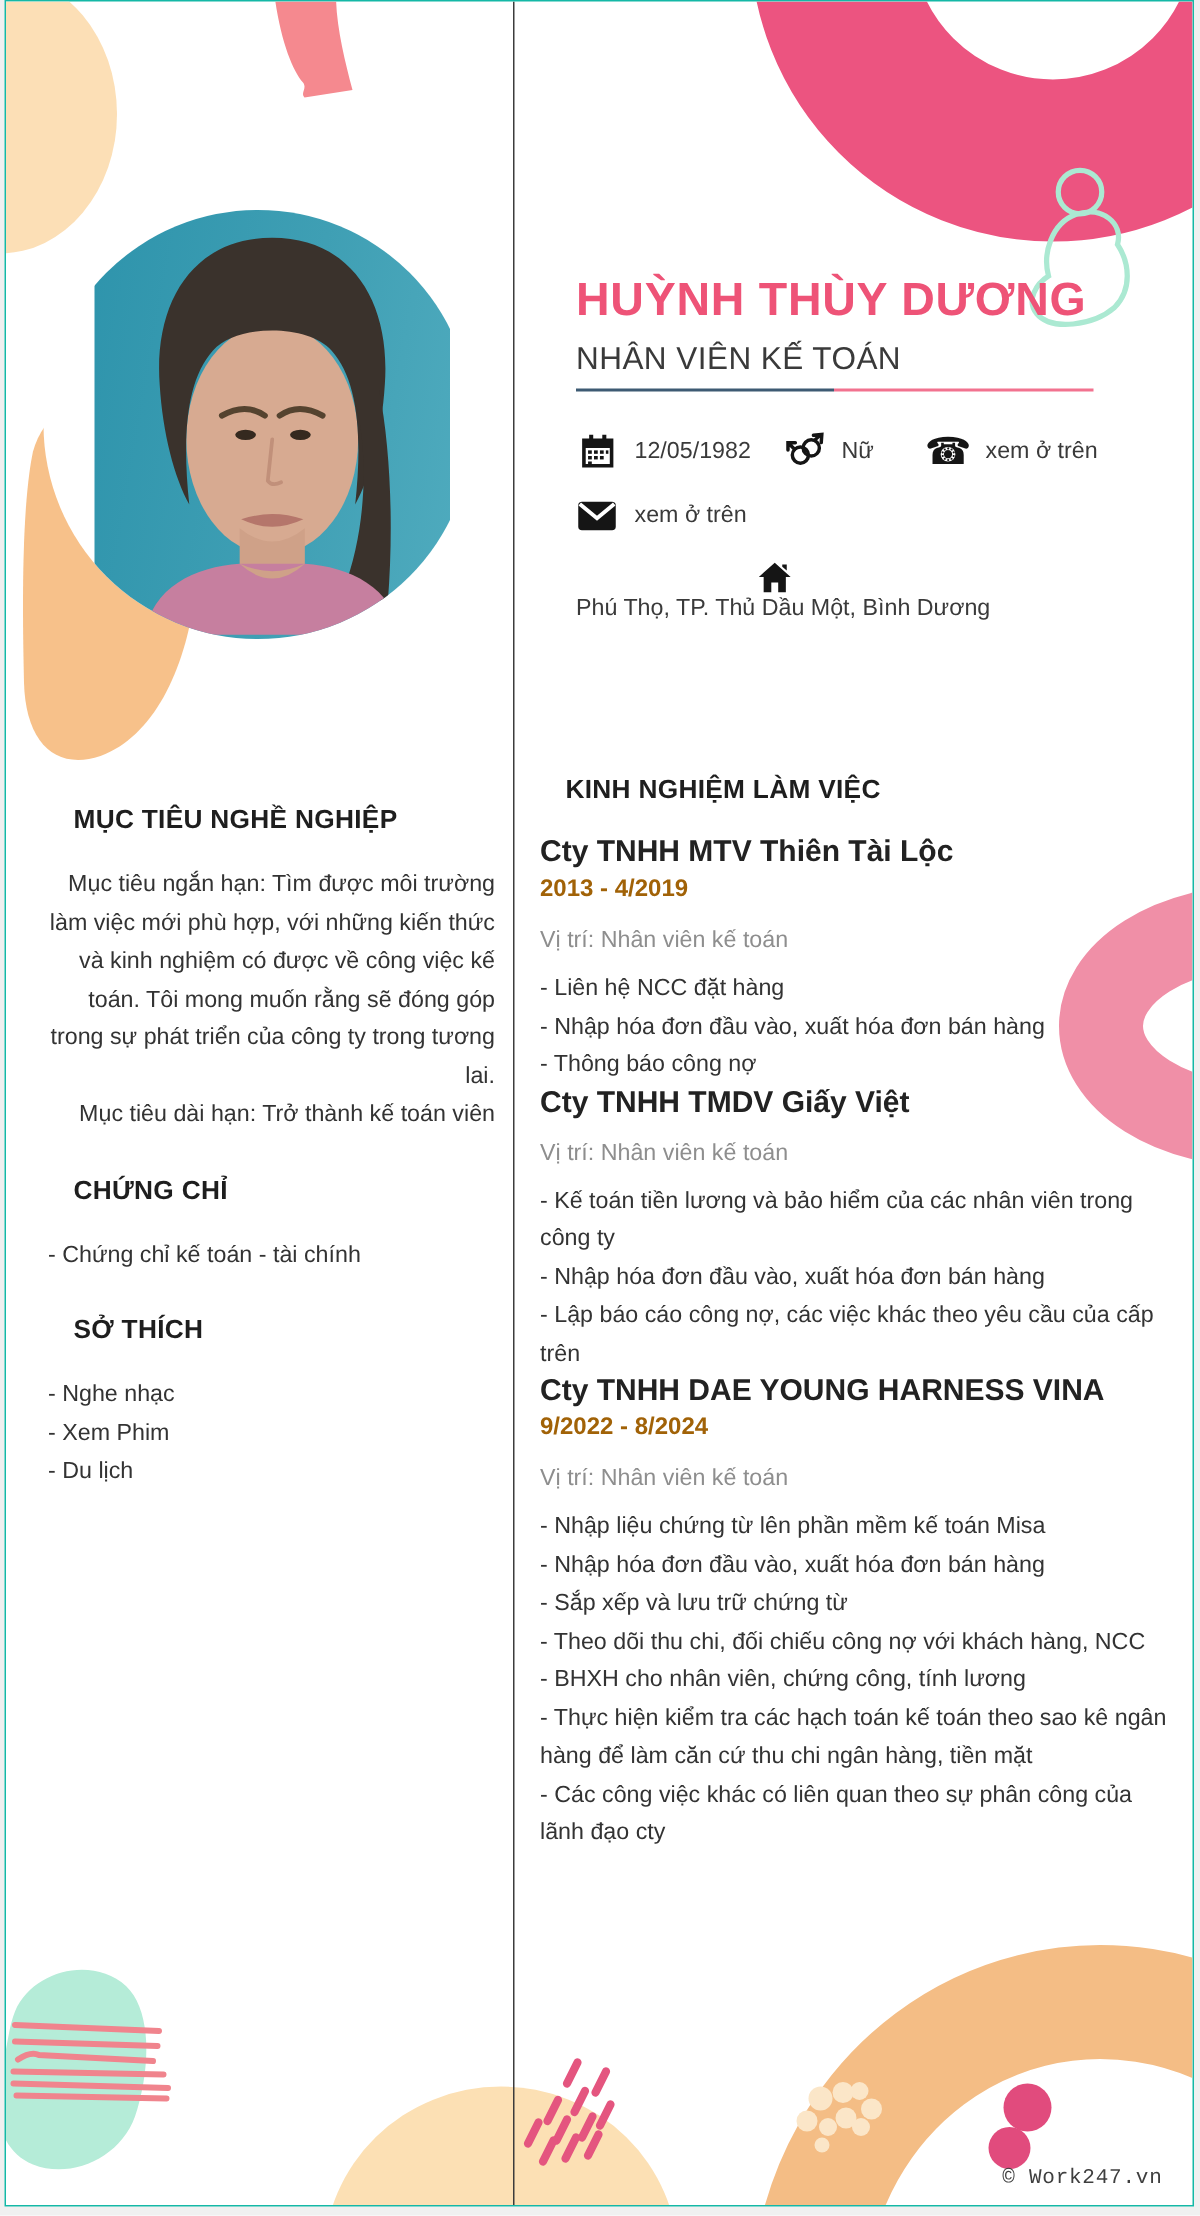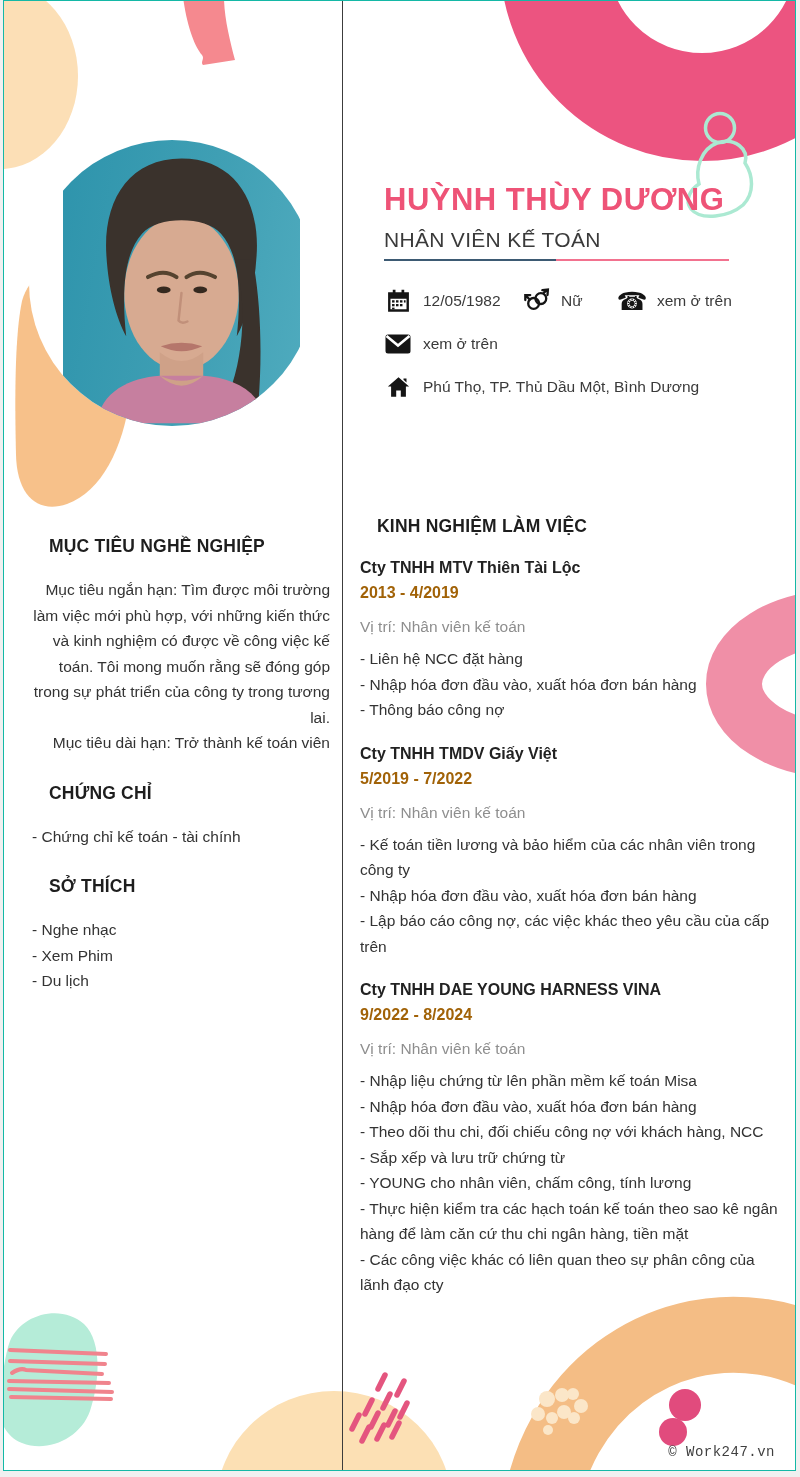--- a/index.html
+++ b/index.html
@@ -56,23 +56,23 @@
     margin:17px;font-size:17.5px;font-weight:700;color:#1e1e1e;letter-spacing:.2px;
   }
   .left-col h2.sec{margin-bottom:20px;}
   .left-col .gap-top{margin-top:27px;}
   .body-text,.list-item{font-size:15.5px;line-height:25.5px;color:#333;}
   .left-col p{margin:0;text-align:right;}
   .left-col .cert-item{margin-top:18px;}
   .left-col .hobby-first{margin-top:16px;}
 
   .right-col h2.sec{margin-bottom:19px;}
-  .job{margin-top:19px;}
+  .job{}
   .job:first-of-type{margin-top:0;}
-  .job-company{font-size:16px;font-weight:700;color:#222;line-height:24px;}
+  .job-company{font-size:20px;font-weight:700;color:#222;line-height:24px;}
   .job-period{font-size:16px;font-weight:700;color:#a16207;line-height:25px;}
   .job-pos{font-size:15.5px;color:#8e8e8e;margin-top:11px;line-height:22px;}
   .duties{margin-top:8px;}
   .duty{font-size:15.5px;line-height:25.5px;color:#333;}
 
   .footer{
     position:absolute;right:20px;bottom:10px;z-index:3;
     font-family:Liberation Mono, monospace;font-size:14px;color:#3f3f3f;letter-spacing:.5px;
   }
 </style>
@@ -222,21 +222,21 @@
   <div class="contact-item" style="left:380px;top:329px;">
     <span class="ci">
       <svg width="26" height="20" viewBox="0 0 26 20">
         <rect x="0.5" y="0.5" width="25" height="19" rx="2.5" fill="#151515"></rect>
         <path d="M1.5 2 L13 11.5 L24.5 2" fill="none" stroke="#fff" stroke-width="2.6"></path>
       </svg>
     </span>
     <span>xem ở trên</span>
   </div>
 
-  <div class="contact-item" style="left:380px;top:372px;">
+  <div class="contact-item" style="left:380px;top:372px;flex-direction:column;">
     <span class="ci">
       <svg width="25" height="24" viewBox="0 0 24 24" fill="#151515">
         <path d="M12 2.2 L1.4 11.6 H4.6 V21.8 H9.7 V15.4 H14.3 V21.8 H19.4 V11.6 H22.6 Z"></path>
         <path d="M17 3.4 h3 v4 l-3 -2.6 Z"></path>
       </svg>
     </span>
     <span>Phú Thọ, TP. Thủ Dầu Một, Bình Dương</span>
   </div>
 
   <aside class="left-col">
@@ -262,39 +262,38 @@
       <div class="job-pos">Vị trí: Nhân viên kế toán</div>
       <div class="duties">
         <div class="duty">- Liên hệ NCC đặt hàng</div>
         <div class="duty">- Nhập hóa đơn đầu vào, xuất hóa đơn bán hàng</div>
         <div class="duty">- Thông báo công nợ</div>
       </div>
     </div>
 
     <div class="job">
       <div class="job-company">Cty TNHH TMDV Giấy Việt</div>
-      <div class="job-period">5/2019 - 7/2022</div>
       <div class="job-pos">Vị trí: Nhân viên kế toán</div>
       <div class="duties">
         <div class="duty">- Kế toán tiền lương và bảo hiểm của các nhân viên trong công ty</div>
         <div class="duty">- Nhập hóa đơn đầu vào, xuất hóa đơn bán hàng</div>
         <div class="duty">- Lập báo cáo công nợ, các việc khác theo yêu cầu của cấp trên</div>
       </div>
     </div>
 
     <div class="job">
       <div class="job-company">Cty TNHH DAE YOUNG HARNESS VINA</div>
       <div class="job-period">9/2022 - 8/2024</div>
       <div class="job-pos">Vị trí: Nhân viên kế toán</div>
       <div class="duties">
         <div class="duty">- Nhập liệu chứng từ lên phần mềm kế toán Misa</div>
         <div class="duty">- Nhập hóa đơn đầu vào, xuất hóa đơn bán hàng</div>
+        <div class="duty">- Sắp xếp và lưu trữ chứng từ</div>
         <div class="duty">- Theo dõi thu chi, đối chiếu công nợ với khách hàng, NCC</div>
-        <div class="duty">- Sắp xếp và lưu trữ chứng từ</div>
-        <div class="duty">- YOUNG cho nhân viên, chấm công, tính lương</div>
+        <div class="duty">- BHXH cho nhân viên, chứng công, tính lương</div>
         <div class="duty">- Thực hiện kiểm tra các hạch toán kế toán theo sao kê ngân hàng để làm căn cứ thu chi ngân hàng, tiền mặt</div>
         <div class="duty">- Các công việc khác có liên quan theo sự phân công của lãnh đạo cty</div>
       </div>
     </div>
   </main>
 
   <div class="footer">© Work247.vn</div>
 
 </div>
 

